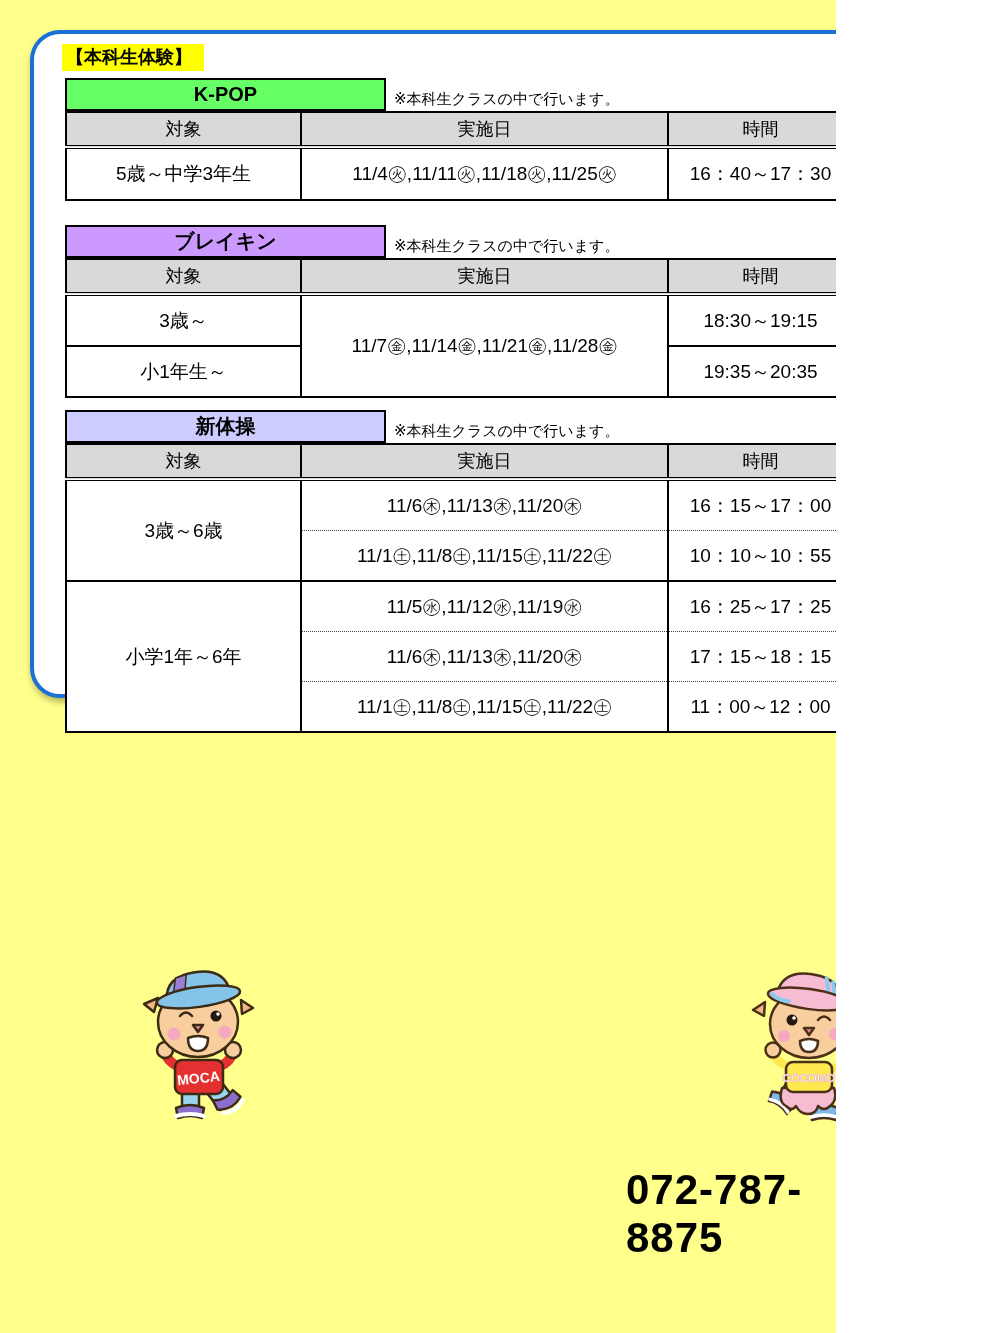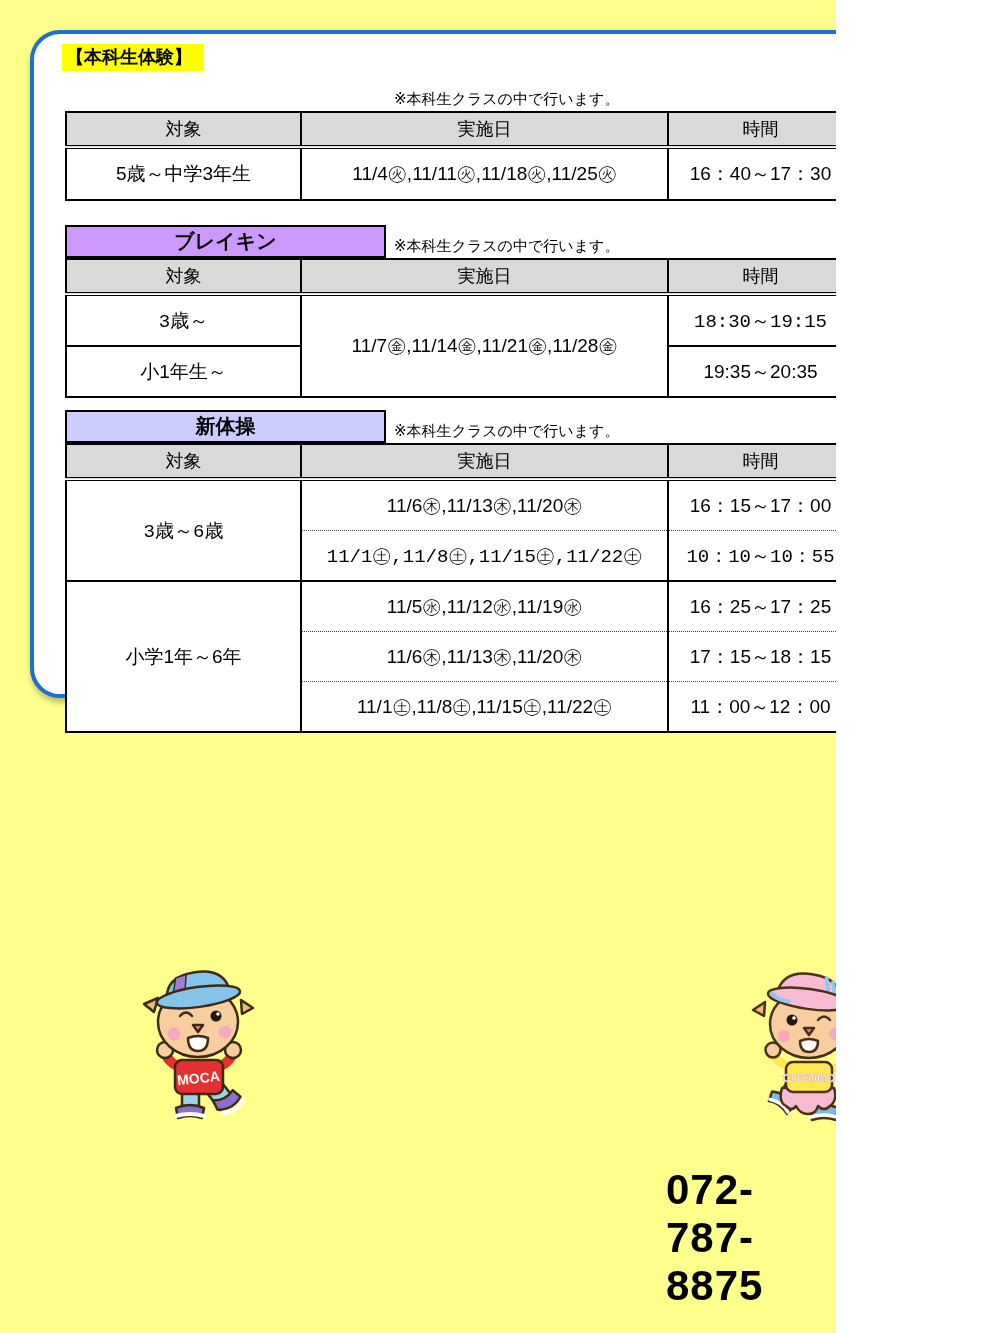--- a/index.html
+++ b/index.html
@@ -35,43 +35,46 @@
   table.sched th {
     background:#D9D9D9; height:32px; font-size:18px; font-weight:normal;
     border-left:2px solid #000; border-bottom:4px double #000;
     padding:0; text-align:center; vertical-align:middle;
   }
   table.sched td {
     height:33px; font-size:19px; text-align:center; vertical-align:middle;
     border-left:2px solid #000; padding:8px;
   }
   table.sched th:first-child, table.sched td.colfirst { border-left:none;margin-left:25px; }
-  td.sep-solid  { border-bottom:2px solid #000;font-family:Liberation Mono, monospace; }
+  td.sep-solid  { border-bottom:2px solid #000; }
   td.sep-dot    { border-bottom:1px dotted #444; }
   .footer-store {
     position:absolute; left:64px; top:1172px;
     font-size:35px; font-weight:900; letter-spacing:0.5px;
   }
   .footer-phone {
     position:absolute; left:626px; top:1166px;
-    font-size:42px; font-weight:900; letter-spacing:1px;margin-left:40px;
+    font-size:42px; font-weight:900; letter-spacing:1px;
   }
   .mascot { position:absolute; width:146px; height:164px; }
   .mascot-left  { left:126px; top:966px; }
   .mascot-right { left:736px; top:966px; }
 </style>
 </head>
 <body>
 
 <div class="page" style="background: rgb(255, 255, 140);">
 
   <div class="card" style="border-color: rgb(27, 111, 213);"></div>
 
   <div class="hl-label" style="background: rgb(255, 255, 0);">【本科生体験】</div>
 
+  <div class="titlebar" style="top: 78px; background-color: rgb(102, 255, 102);">
+    <span>K-POP</span>
+  </div>
   <div class="note" style="top:90px;">※本科生クラスの中で行います。</div>
 
   <table class="sched" style="top:111px;">
     <colgroup>
         <col style="width:235px">
         <col style="width:367px">
         <col style="width:185px">
         <col style="width:83px">
       </colgroup>
     <tbody>

